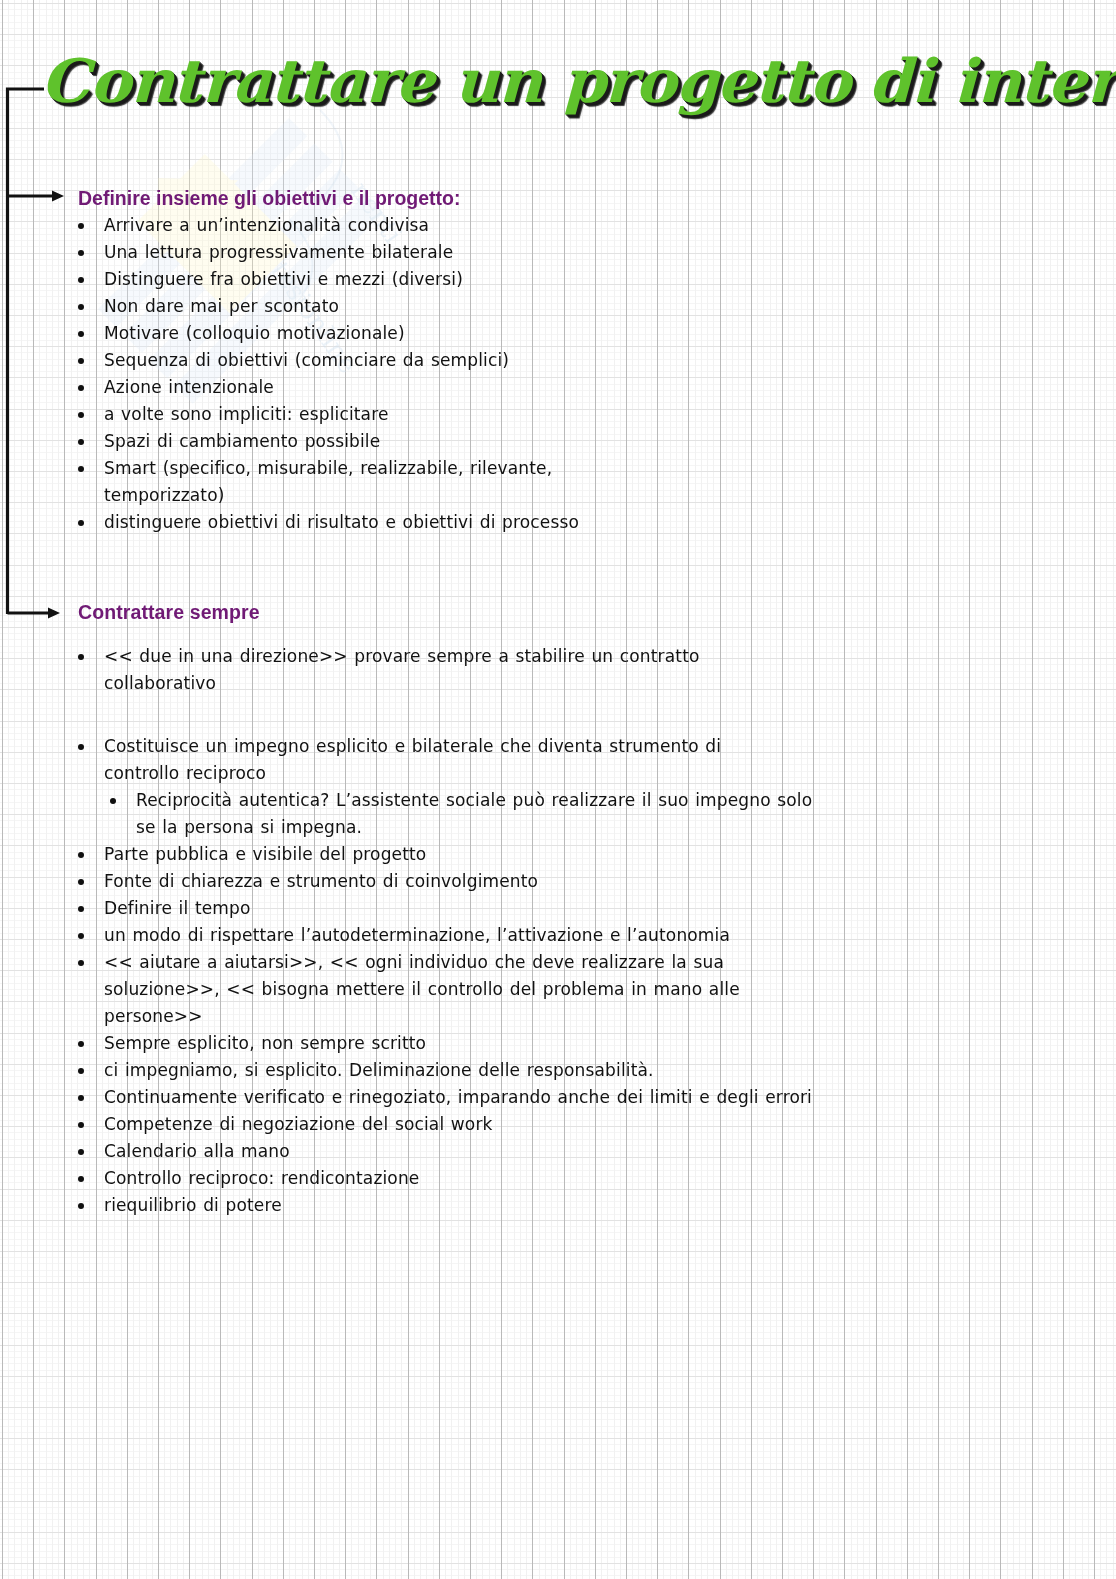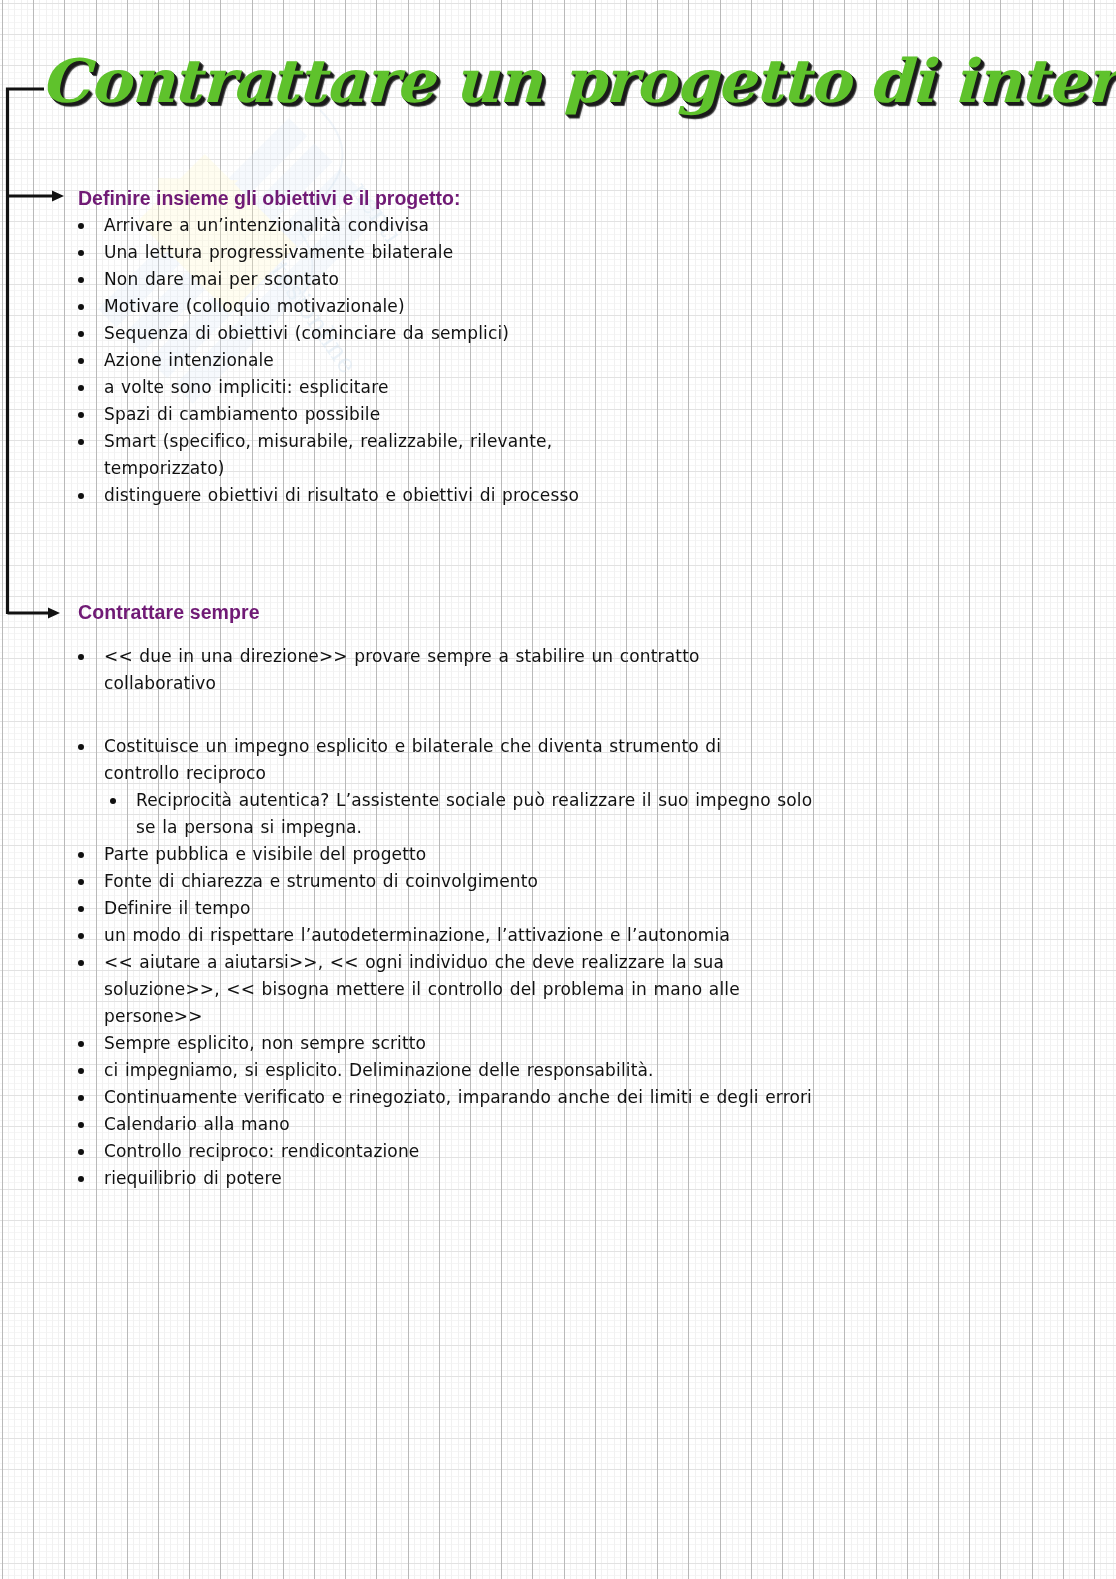--- a/index.html
+++ b/index.html
@@ -181,20 +181,21 @@
 
     <div class="title-wrap">
       <div class="doc-title">Contrattare un progetto di intervento</div>
     </div>
 
     <div class="section" id="section-objectives">
       <div class="section-heading heading-objectives">Definire insieme gli obiettivi e il progetto:</div>
       <ul class="bullets">
         <li>Arrivare a un’intenzionalità condivisa</li>
         <li>Una lettura progressivamente bilaterale</li>
+        <li>Distinguere fra obiettivi e mezzi (diversi)</li>
         <li>Non dare mai per scontato</li>
         <li>Motivare (colloquio motivazionale)</li>
         <li>Sequenza di obiettivi (cominciare da semplici)</li>
         <li>Azione intenzionale</li>
         <li>a volte sono impliciti: esplicitare</li>
         <li>Spazi di cambiamento possibile</li>
         <li style="max-width:455px;">Smart (specifico, misurabile, realizzabile, rilevante, temporizzato)</li>
         <li>distinguere obiettivi di risultato e obiettivi di processo</li>
       </ul>
     </div>
@@ -206,20 +207,21 @@
         <li style="max-width:690px;margin-top:36px;">Costituisce un impegno esplicito e bilaterale che diventa strumento di controllo reciproco</li>
         <li style="max-width:700px;margin-left:32px;">Reciprocità autentica? L’assistente sociale può realizzare il suo impegno solo se la persona si impegna.</li>
         <li>Parte pubblica e visibile del progetto</li>
         <li>Fonte di chiarezza e strumento di coinvolgimento</li>
         <li>Definire il tempo</li>
         <li>un modo di rispettare l’autodeterminazione, l’attivazione e l’autonomia</li>
         <li style="max-width:685px;">&lt;&lt; aiutare a aiutarsi&gt;&gt;, &lt;&lt; ogni individuo che deve realizzare la sua soluzione&gt;&gt;, &lt;&lt; bisogna mettere il controllo del problema in mano alle persone&gt;&gt;</li>
         <li>Sempre esplicito, non sempre scritto</li>
         <li>ci impegniamo, si esplicito. Deliminazione delle responsabilità.</li>
         <li style="max-width:720px;">Continuamente verificato e rinegoziato, imparando anche dei limiti e degli errori</li>
+        <li>Competenze di negoziazione del social work</li>
         <li>Calendario alla mano</li>
         <li>Controllo reciproco: rendicontazione</li>
         <li>riequilibrio di potere</li>
       </ul>
     </div>
 
   </div>
 </div>
 
 </body></html>

